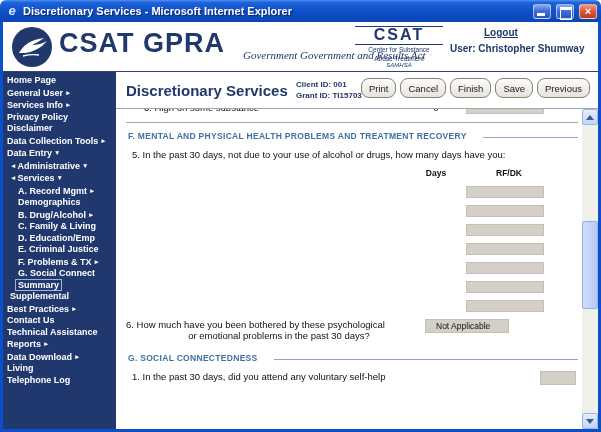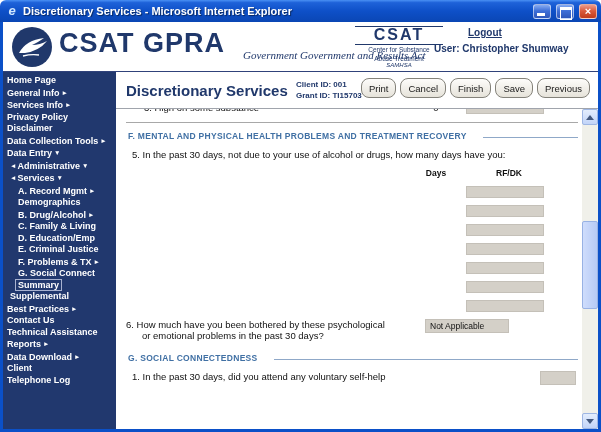--- a/index.html
+++ b/index.html
@@ -60,21 +60,21 @@
     position:absolute; left:240px; top:27px; font-size:11px; font-style:italic;
     color:#20386B; font-family:"Liberation Serif", serif;
   }
   .csat-logo { position:absolute; left:352px; top:4px; width:88px; text-align:center; color:#20386B; }
   .csat-name {
     font-size:16px; font-weight:bold; letter-spacing:2px; line-height:1.05;
     border-top:1px solid #20386B; border-bottom:1px solid #20386B;
   }
   .csat-sub { font-size:6.5px; line-height:1.2; margin-top:1px; }
   .csat-org { font-size:6px; font-style:italic; }
-  .user-block { position:absolute; right:28px; top:5px; width:136px; color:#20386B; font-size:10px; }
+  .user-block { position:absolute; right:12px; top:5px; width:136px; color:#20386B; font-size:10px; }
   .logout { font-weight:bold; text-decoration:underline; margin-left:34px; display:inline-block; cursor:pointer; }
   .user-name { margin-top:5px; font-weight:bold; white-space:nowrap; }
 
   
   .main { flex:1; min-height:0; display:flex; }
 
   
   .sidebar {
     width:113px; flex:0 0 113px; background:#21386E; color:#fff;
     font-size:9px; font-weight:bold; line-height:11.5px; padding-top:3px; overflow:hidden;
@@ -131,24 +131,24 @@
   .rule { border:none; border-top:1px solid #A8A8A8; margin:8px 0; }
   .sec {
     display:flex; align-items:center; gap:16px; margin:0 0 7px 2px;
     color:#4070A4; font-weight:bold; font-size:8.5px; letter-spacing:.3px; white-space:nowrap;
   }
   .sec .line { flex:1; border-top:1px solid #8FA8C8; margin-top:1px; }
   .q-text { padding-left:6px; margin-bottom:8px; }
   .col-hdr { font-weight:bold; font-size:8.5px; margin-bottom:7px; }
   .col-hdr .rfdk { width:96px; text-align:center; }
   .q6 { margin-top:2px; margin-bottom:12px; }
-  .q6 .lbl2 { padding-left:16px; }
+  .q6 .lbl2 { padding-left:16px;text-align:center; }
   .na-box {
     grid-column:2/4; justify-self:start; margin-left:9px; width:84px; height:14px;
-    background:#D4D0C8; border:1px solid #C4C0B8; font-size:8.5px; line-height:12px; padding:0 4px;
+    background:#D4D0C8; border:1px solid #C4C0B8; font-size:8.5px; line-height:12px; padding:0 10px;
   }
   .secg { margin-top:4px; }
   .g1 { display:flex; align-items:flex-start; }
   .g1-lbl { padding-left:6px; }
   .g1-field { margin-left:auto; margin-right:2px; width:36px; height:14px; background:#D4D0C8; border:1px solid #C4C0B8; }
 </style>
 </head>
 <body>
 
 <div class="window">
@@ -184,21 +184,21 @@
       <div class="user-block">
         <span class="logout">Logout</span>
         <div class="user-name">User: Christopher Shumway</div>
       </div>
     </div>
 
     <div class="main">
 
       <div class="sidebar">
         <div class="nav-item lvl0"><span class="lbl">Home Page</span></div>
-        <div class="nav-item lvl0"><span class="lbl">General Info</span><span class="arr">►</span></div>
+        <div class="nav-item lvl0"><span class="lbl">General User</span><span class="arr">►</span></div>
         <div class="nav-item lvl0"><span class="lbl">Services Info</span><span class="arr">►</span></div>
         <div class="nav-item lvl0"><span class="lbl">Privacy Policy</span></div>
         <div class="nav-item lvl0"><span class="lbl">Disclaimer</span></div>
         <div class="nav-item lvl0"><span class="lbl">Data Collection Tools</span><span class="arr">►</span></div>
         <div class="nav-item lvl0"><span class="lbl">Data Entry</span><span class="arr">▼</span></div>
         <div class="nav-item lvl1"><span class="pre">◄</span><span class="lbl">Administrative</span><span class="arr">▼</span></div>
         <div class="nav-item lvl1"><span class="pre">◄</span><span class="lbl">Services</span><span class="arr">▼</span></div>
         <div class="nav-item lvl2"><span class="lbl">A. Record Mgmt</span><span class="arr">►</span></div>
         <div class="nav-item lvl2"><span class="lbl">Demographics</span></div>
         <div class="nav-item lvl2"><span class="lbl">B. Drug/Alcohol</span><span class="arr">►</span></div>
@@ -207,21 +207,21 @@
         <div class="nav-item lvl2"><span class="lbl">E. Criminal Justice</span></div>
         <div class="nav-item lvl2"><span class="lbl">F. Problems &amp; TX</span><span class="arr">►</span></div>
         <div class="nav-item lvl2"><span class="lbl">G. Social Connect</span></div>
         <div class="nav-item lvl2 selected"><span class="lbl">Summary</span></div>
         <div class="nav-item lvl1"><span class="lbl">Supplemental</span></div>
         <div class="nav-item lvl0"><span class="lbl">Best Practices</span><span class="arr">►</span></div>
         <div class="nav-item lvl0"><span class="lbl">Contact Us</span></div>
         <div class="nav-item lvl0"><span class="lbl">Technical Assistance</span></div>
         <div class="nav-item lvl0"><span class="lbl">Reports</span><span class="arr">►</span></div>
         <div class="nav-item lvl0"><span class="lbl">Data Download</span><span class="arr">►</span></div>
-        <div class="nav-item lvl0"><span class="lbl">Client</span></div>
+        <div class="nav-item lvl0"><span class="lbl">Living</span></div>
         <div class="nav-item lvl0"><span class="lbl">Telephone Log</span></div>
       </div>
 
       <div class="content">
 
         <div class="content-header">
           <span class="page-title">Discretionary Services</span>
           <div class="ids">
             <div>Client ID: 001</div>
             <div>Grant ID: TI15703</div>

